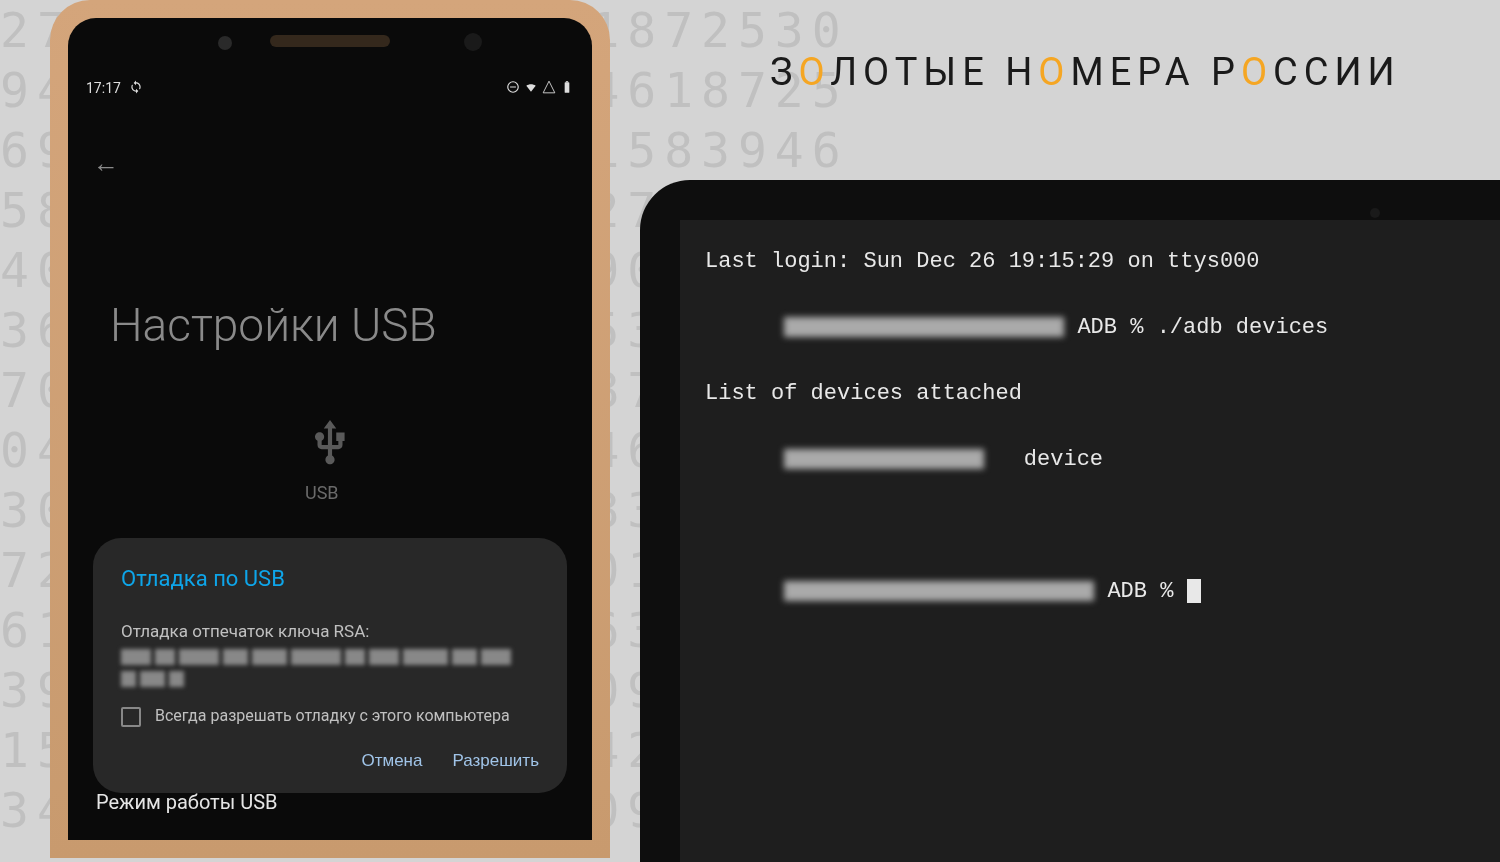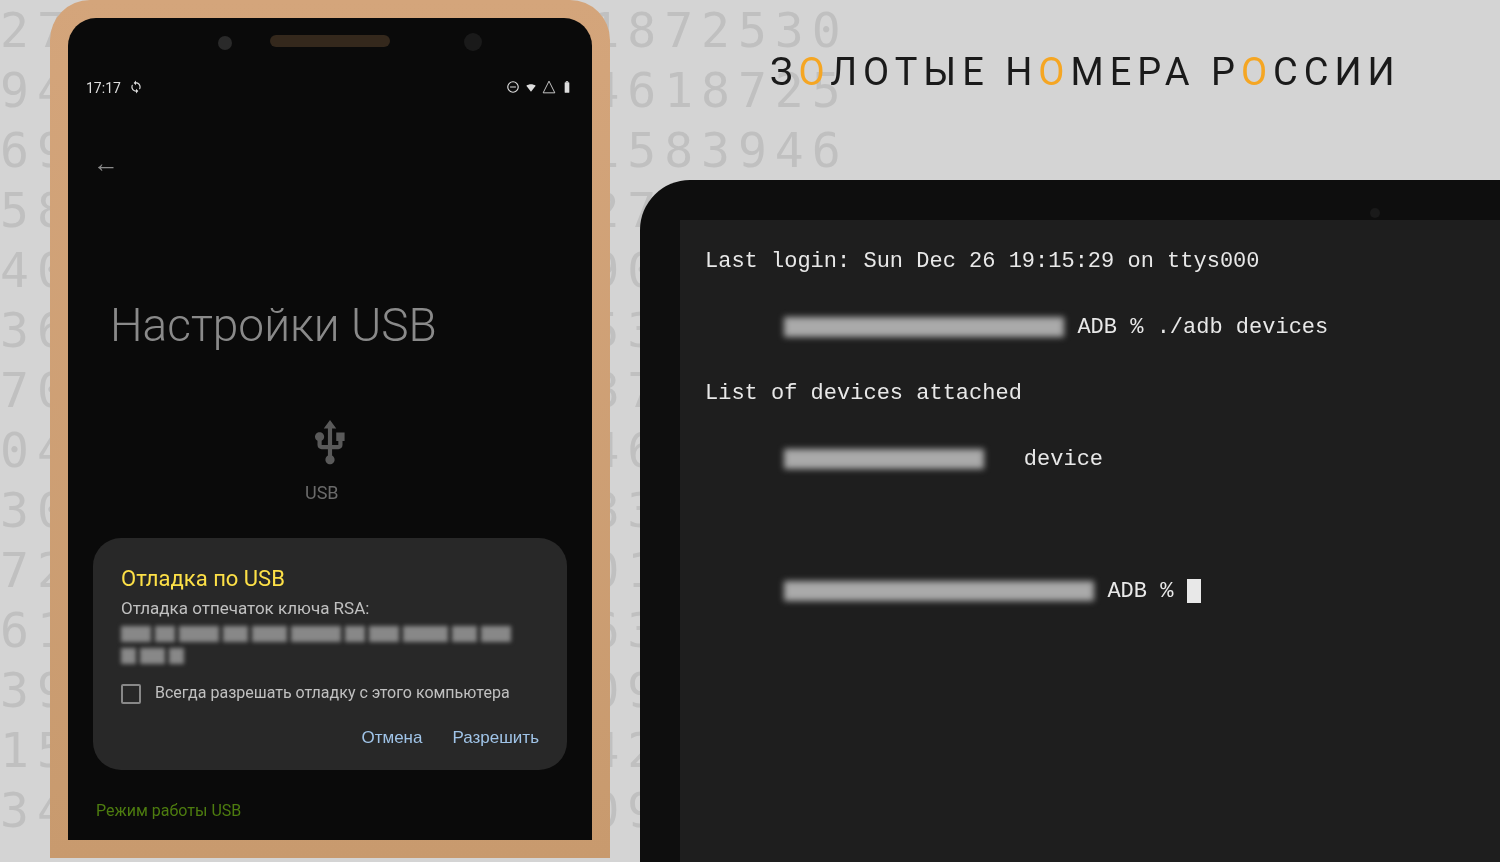--- a/index.html
+++ b/index.html
@@ -117,21 +117,21 @@
 
 .dialog {
   position: absolute;
   top: 520px;
   left: 25px;
   right: 25px;
   background: #282828;
   border-radius: 28px;
   padding: 28px 28px 22px 28px;
 }
-.dialog-title { color: #fde047; font-size: 22px; margin-bottom: 7px; }
+.dialog-title { color: #0ea5e9; font-size: 22px; margin-bottom: 30px; }
 .dialog-subtitle { color: #c0c0c0; font-size: 17px; margin-bottom: 8px; }
 .blurred-line {
   height: 16px;
   margin: 6px 0;
   display: flex;
   gap: 4px;
 }
 .blurred-line span {
   background: #888;
   height: 100%;
@@ -160,24 +160,24 @@
 .dialog-btn {
   color: #a0c4e8;
   font-size: 17px;
   background: none;
   border: none;
   cursor: pointer;
 }
 
 .bottom-text {
   position: absolute;
-  bottom: 20px;
+  bottom: 26px;
   left: 28px;
-  color: #4d7c0f;
-  font-size: 16px;
+  color: #e5e5e5;
+  font-size: 20px;
 }
 
 
 .laptop {
   position: absolute;
   right: 0;
   top: 180px;
   width: 860px;
   height: 700px;
   background: #0e0e0e;

